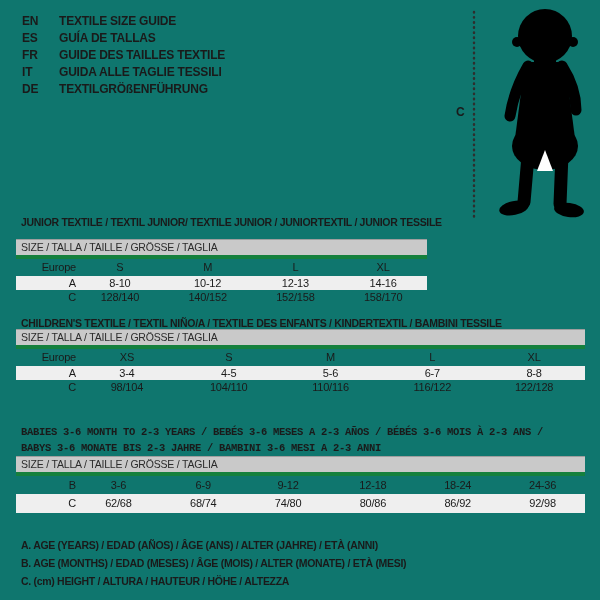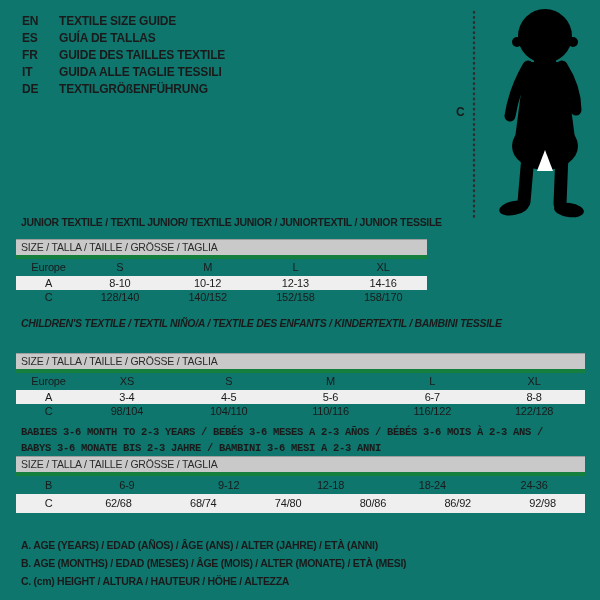--- a/index.html
+++ b/index.html
@@ -16,28 +16,28 @@
   .figure svg{position:absolute;left:0;top:0;}
   .c-label{position:absolute;left:6px;top:101px;font-weight:bold;font-size:12px;}
 
   
   .section{position:absolute;left:16px;}
   .sec1{top:216px;width:411px;}
   .sec2{top:317px;width:569px;}
   .sec3{top:424px;width:569px;}
   .section-title{font-weight:bold;font-size:10.5px;line-height:12px;letter-spacing:-0.3px;margin-left:5px;white-space:nowrap;}
   .sec1 .section-title{margin-bottom:11px;}
-  .sec2 .section-title{margin-bottom:24px;font-style:italic;}
+  .sec2 .section-title{margin-bottom:0;}
   .sec3 .title-block{margin-left:5px;margin-bottom:0;font-family:Liberation Mono, monospace;}
   .sec3 .title-line{font-weight:bold;font-size:10.5px;line-height:16px;letter-spacing:-0.3px;white-space:nowrap;}
 
   .size-bar{height:15px;line-height:15px;background:#c9c9c9;border-top:1px solid #9e9e9e;
             border-bottom:4px solid #15803d;font-size:10.5px;color:#2b2b2b;padding-left:5px;letter-spacing:-0.2px;}
   .trow{display:flex;font-size:11px;letter-spacing:-0.2px;}
-  .trow .lbl{width:55px;padding-left:5px;text-align:center;}
+  .trow .lbl{width:55px;padding-left:5px;text-align:right;}
   .trow .cell{flex:1;text-align:center;}
   .stripe{background:#efefef;}
   .h17{height:17px;line-height:17px}
   .h14{height:14px;line-height:14px}
   .h15{height:15px;line-height:15px}
   .h18{height:18px;line-height:18px}
   .h19{height:19px;line-height:19px}
 
   
   .notes{position:absolute;left:21px;top:536px;}
@@ -154,20 +154,21 @@
 
   <div class="section sec3">
     <div class="title-block">
       <div class="title-line">BABIES 3-6 MONTH TO 2-3 YEARS / BEBÉS 3-6 MESES A 2-3 AÑOS / BÉBÉS 3-6 MOIS À 2-3 ANS /</div>
       <div class="title-line">BABYS 3-6 MONATE BIS 2-3 JAHRE / BAMBINI 3-6 MESI A 2-3 ANNI</div>
     </div>
     <div class="table">
       <div class="size-bar">SIZE / TALLA / TAILLE / GRÖSSE / TAGLIA</div>
       <div class="trow h18">
         <span class="lbl">B</span>
+        <span class="cell">3-6</span>
         <span class="cell">6-9</span>
         <span class="cell">9-12</span>
         <span class="cell">12-18</span>
         <span class="cell">18-24</span>
         <span class="cell">24-36</span>
       </div>
       <div class="trow h19 stripe">
         <span class="lbl">C</span>
         <span class="cell">62/68</span>
         <span class="cell">68/74</span>

